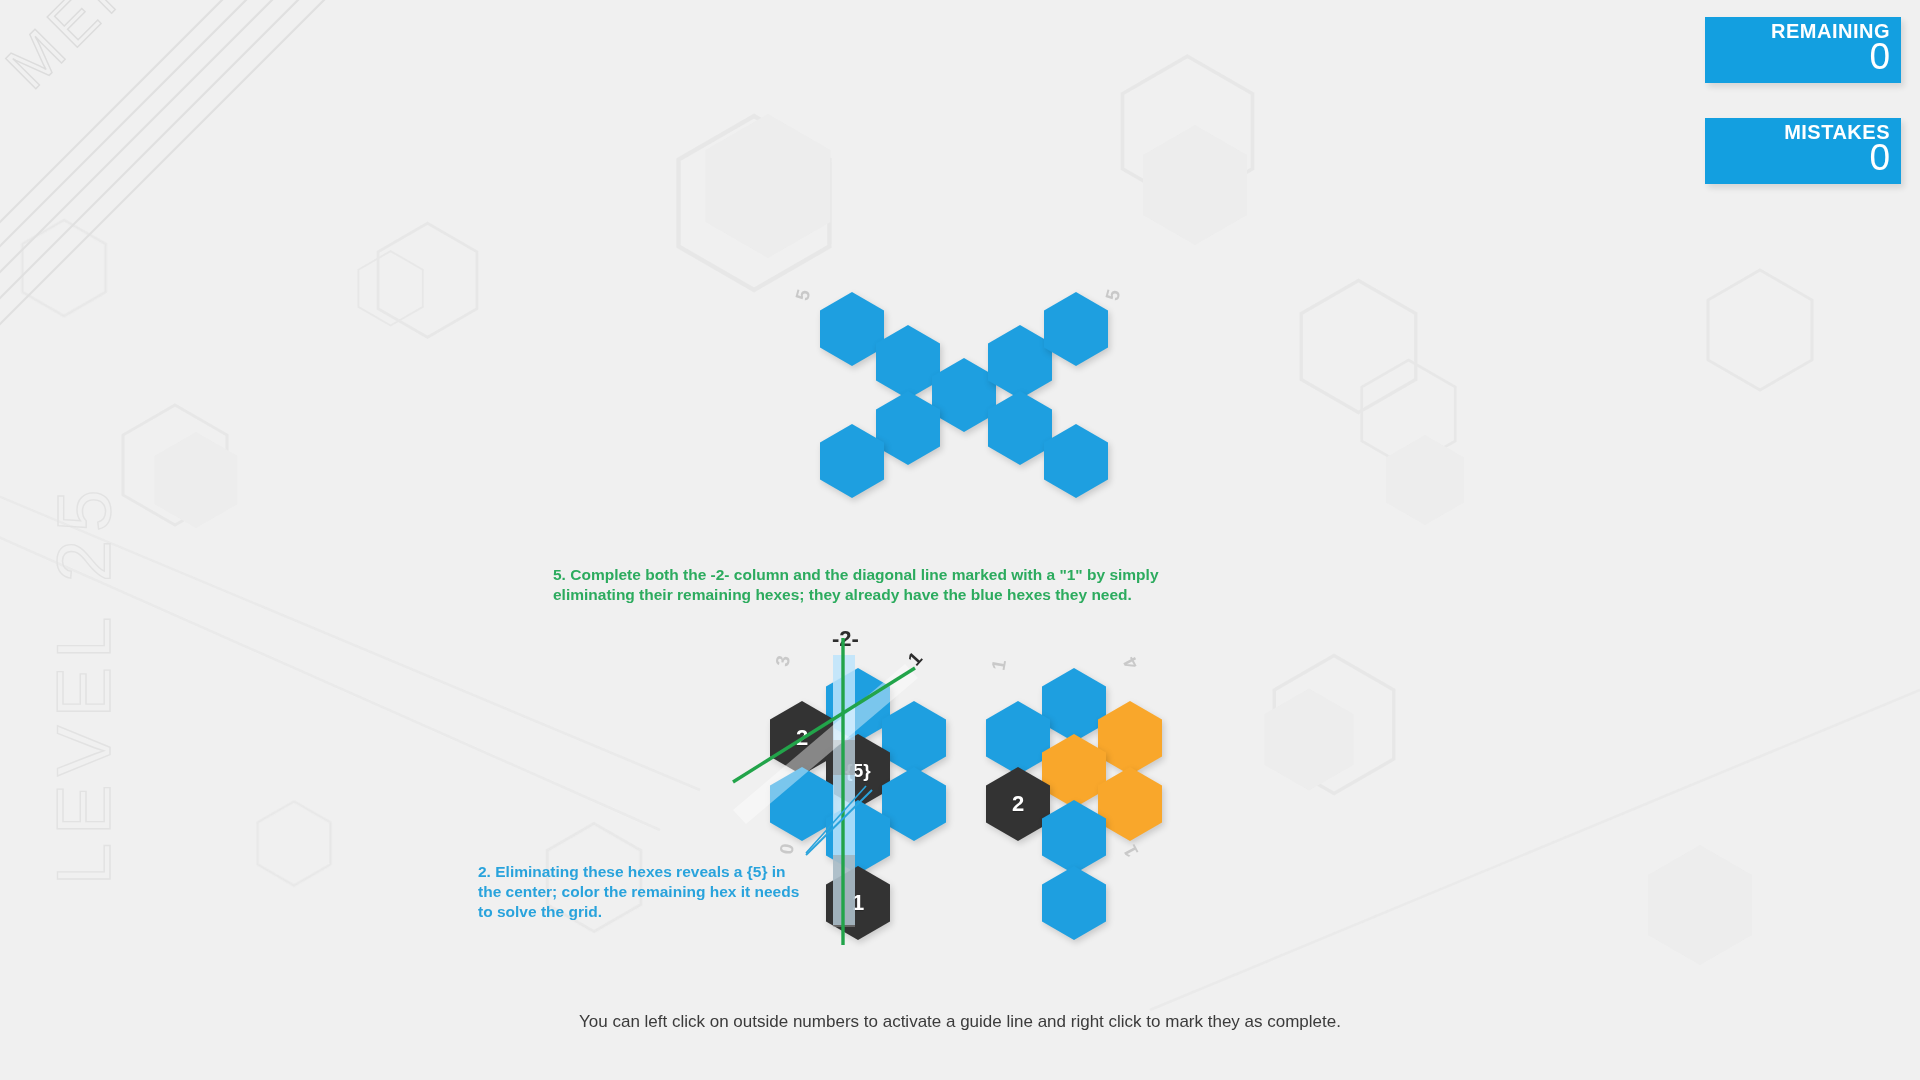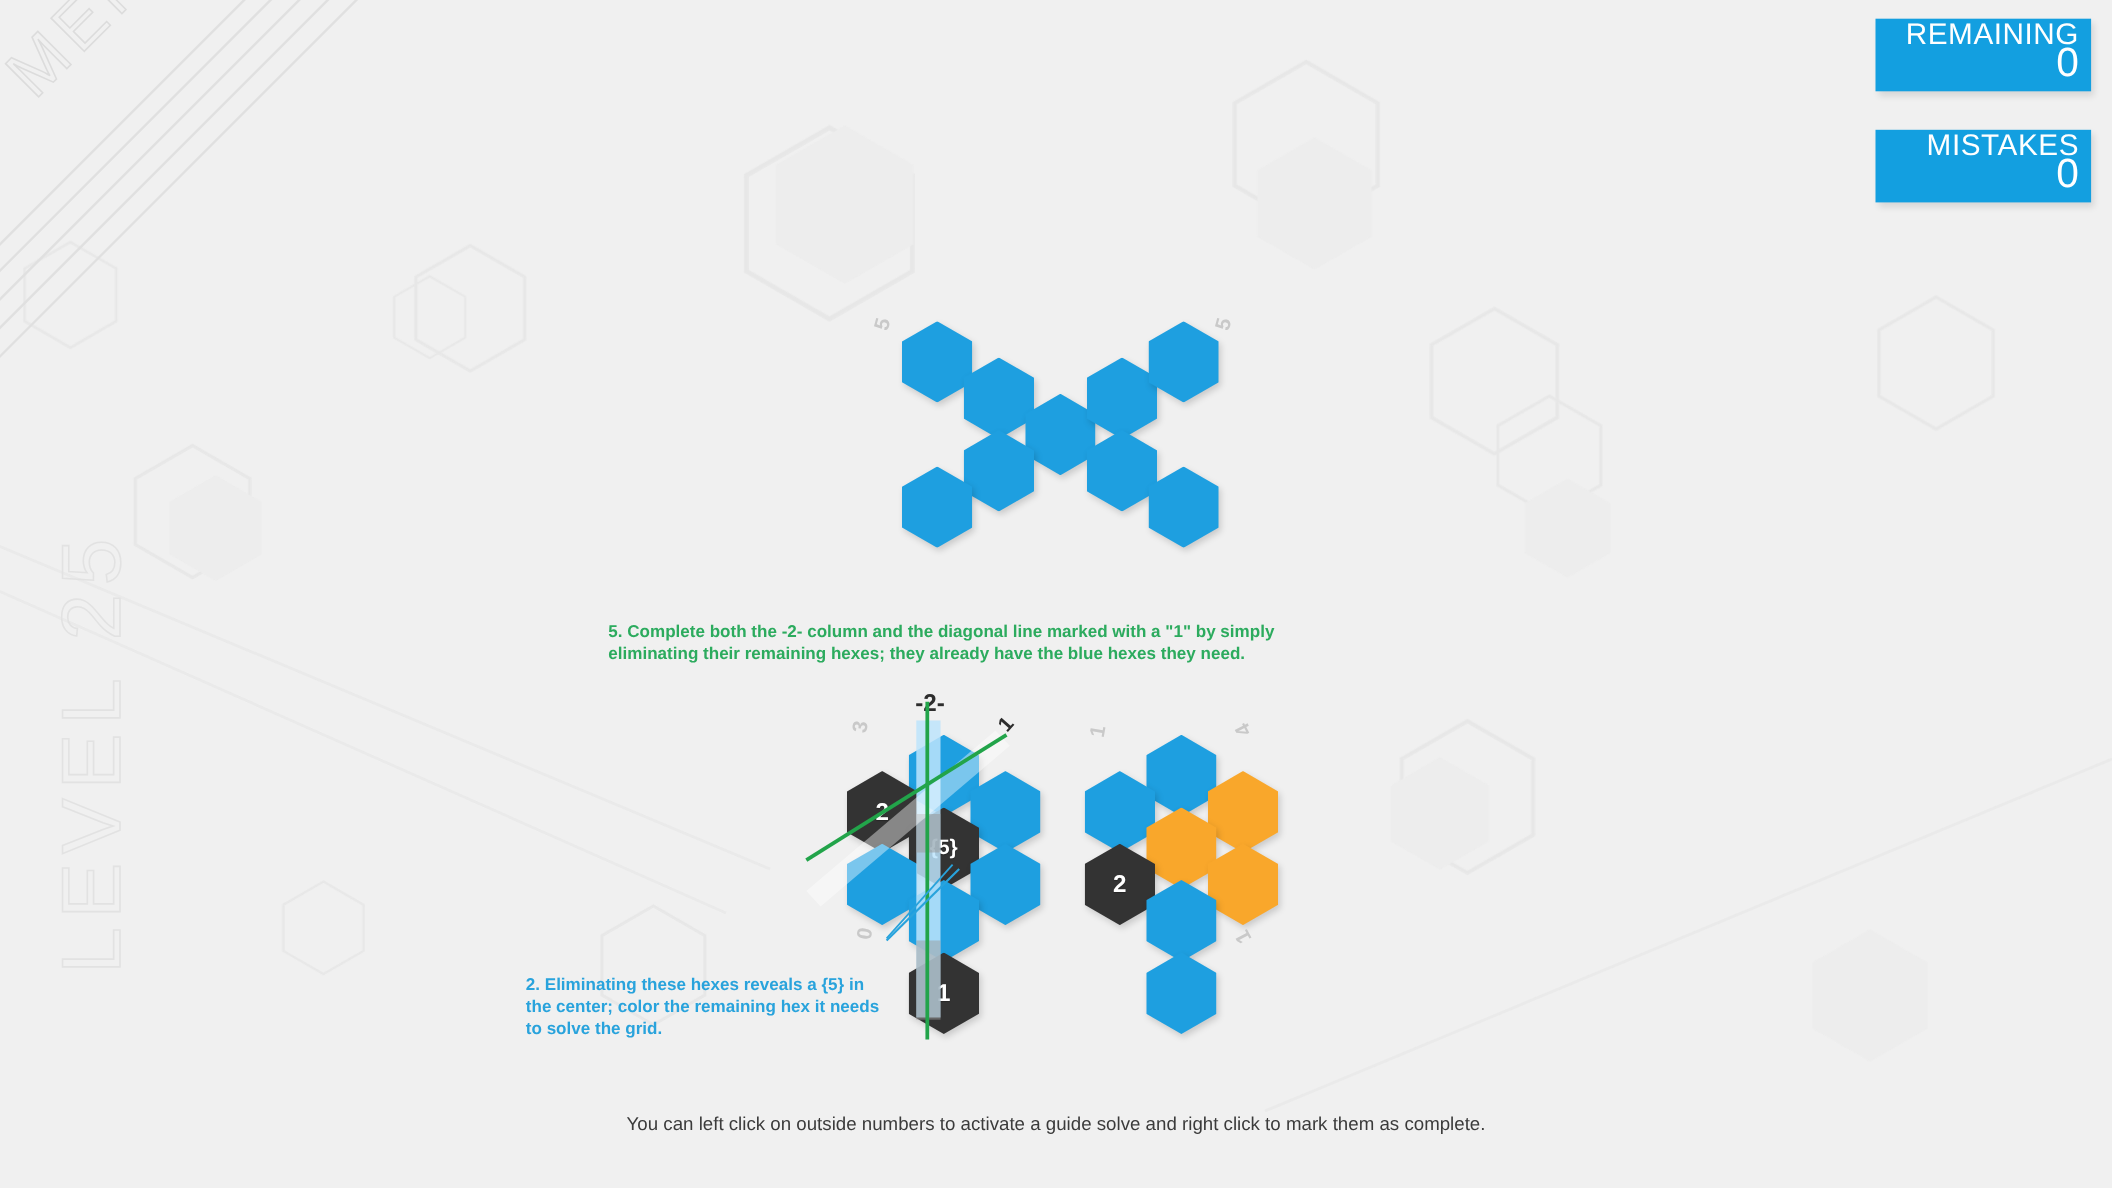--- a/index.html
+++ b/index.html
@@ -44,21 +44,21 @@
     box-shadow:3px 4px 6px rgba(0,0,0,0.11);
     z-index:10;
     color:#ffffff;
     text-align:right;
     padding:3px 11px 0 0;
     box-sizing:border-box;
   }
   #hud-remaining{top:17px;}
   #hud-mistakes{top:118px;text-align:right;}
   .hud-title{
-    font-size:27px;font-weight:400;letter-spacing:.5px;line-height:23px;
+    font-size:20px;font-weight:700;letter-spacing:.5px;line-height:23px;
     display:block;
   }
   .hud-value{
     font-size:37px;font-weight:400;line-height:36px;display:block;
     margin-top:-4px;
   }
 
   
   .board{position:absolute;z-index:6;}
   .hex{
@@ -81,21 +81,21 @@
   
   .outside-num{
     position:absolute;color:#c9c9c9;font-size:19px;font-weight:700;
     z-index:6;user-select:none;
   }
   .outside-num.dark{color:#2d2d2d;}
 
   
   .anno{position:absolute;z-index:12;font-weight:700;line-height:1.30;}
   #anno-green{left:553px;top:565px;width:660px;color:#2cab5e;font-size:15.5px;}
-  #anno-blue{left:478px;top:862px;width:325px;color:#29a3dc;font-size:15.5px;margin-top:24px;}
+  #anno-blue{left:478px;top:862px;width:325px;color:#29a3dc;font-size:15.5px;}
 
   #footer-text{
     position:absolute;left:0;right:0;top:1012px;text-align:center;
     font-size:17px;color:#3b3b3b;z-index:12;font-weight:400;
   }
 </style>
 </head>
 <body>
 
 <svg id="bg-decor" width="1920" height="1080" viewBox="0 0 1920 1080">
@@ -271,13 +271,13 @@
 
   <line x1="733" y1="782" x2="915" y2="668" stroke="#22a44a" stroke-width="3.4"></line>
 
   <line x1="806" y1="855" x2="872" y2="790" stroke="#29a3dc" stroke-width="2"></line>
   <line x1="806" y1="853" x2="866" y2="786" stroke="#29a3dc" stroke-width="1.6"></line>
 </svg>
 
 <div class="anno" id="anno-green">5. Complete both the -2- column and the diagonal line marked with a "1" by simply eliminating their remaining hexes; they already have the blue hexes they need.</div>
 <div class="anno" id="anno-blue">2. Eliminating these hexes reveals a {5} in the center; color the remaining hex it needs to solve the grid.</div>
 
-<div id="footer-text">You can left click on outside numbers to activate a guide solve and right click to mark them as complete.</div>
+<div id="footer-text">You can left click on outside numbers to activate a guide line and right click to mark they as complete.</div>
 
 </body></html>

